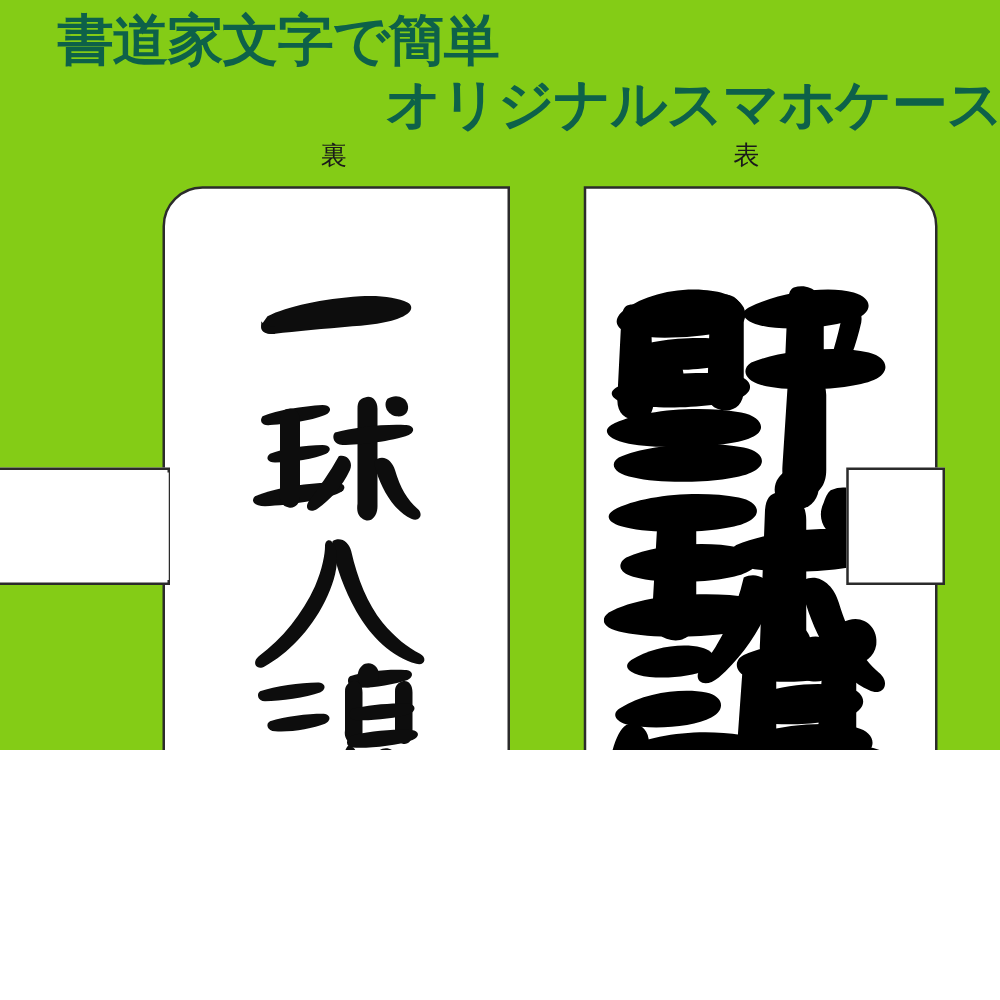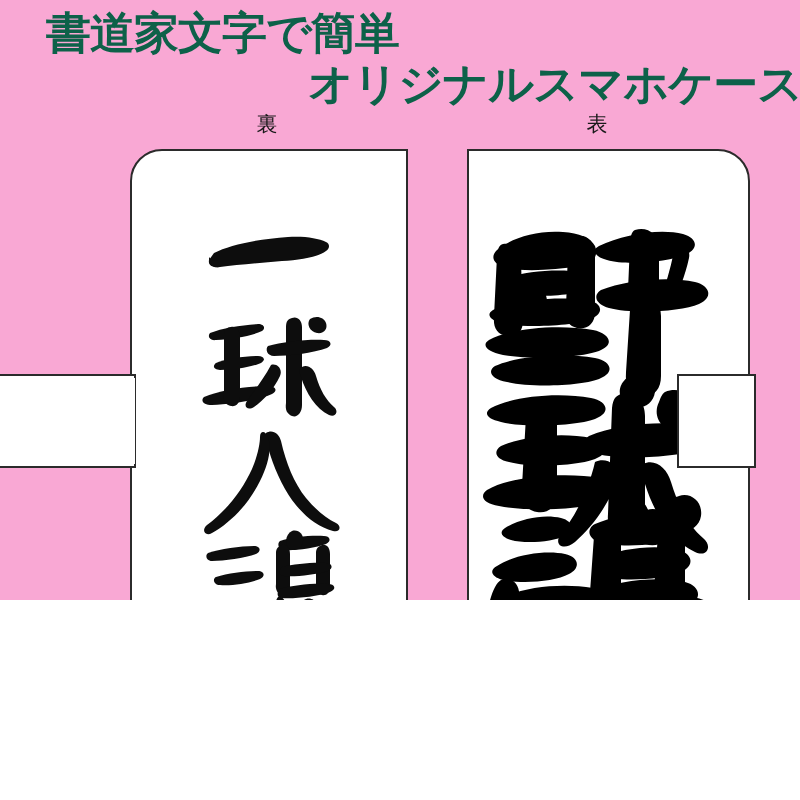--- a/index.html
+++ b/index.html
@@ -4,21 +4,21 @@
 <style>
   html, body {
     margin: 0;
     padding: 0;
     background: #ffffff;
   }
   #stage {
     position: relative;
     width: 800px;
     height: 600px;
-    background: #f9a8d4;
+    background: #84cc16;
     overflow: hidden;
     font-family: "Liberation Sans", sans-serif;
   }
 
   
   .hdr-line {
     position: absolute;
     color: #0d6149;
     font-weight: bold;
     font-family: "DejaVu Sans", sans-serif;

